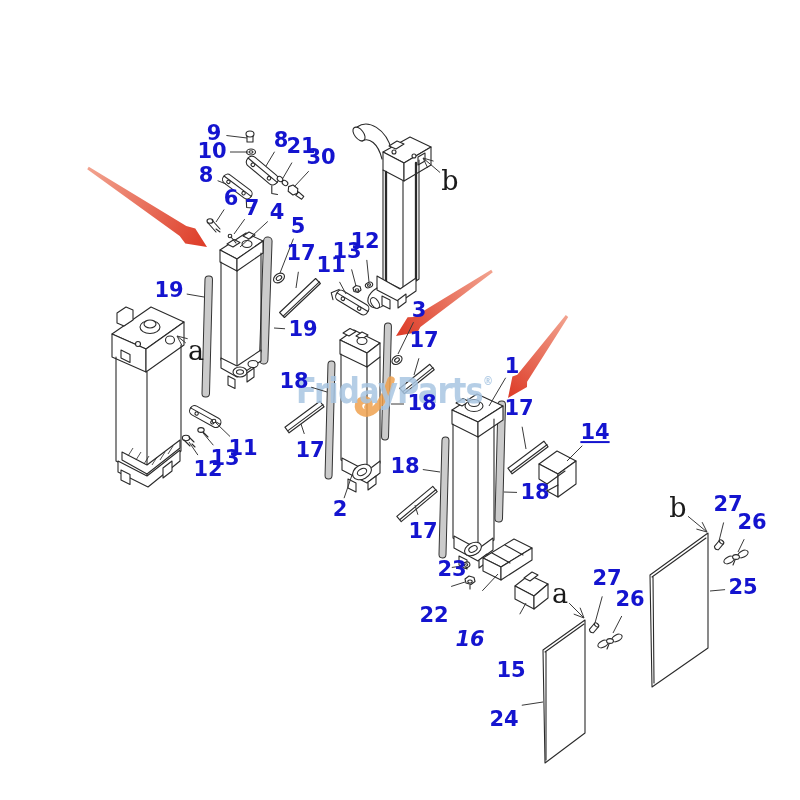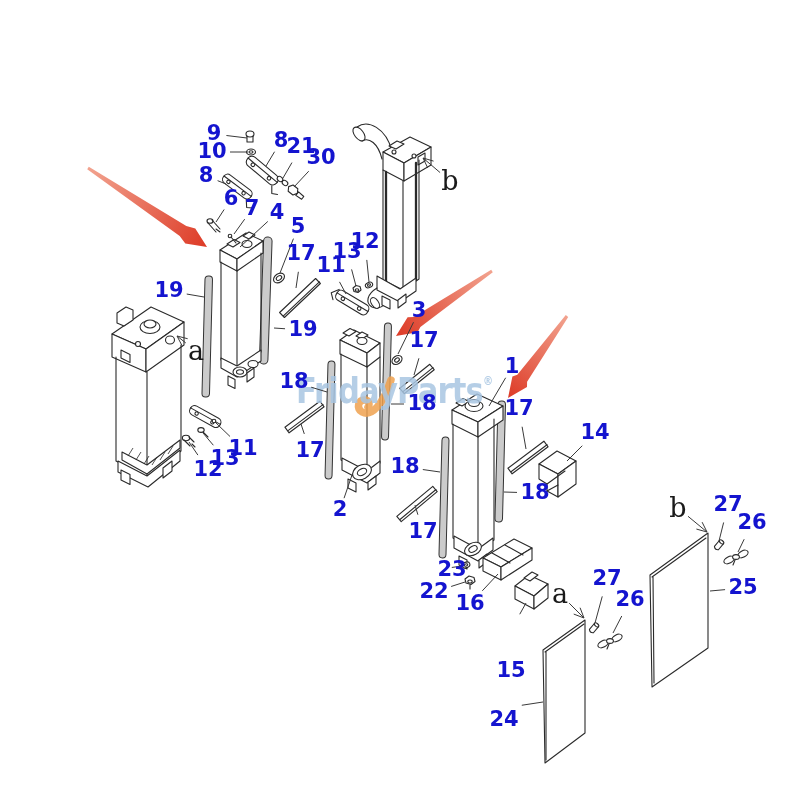--- a/index.html
+++ b/index.html
@@ -407,25 +407,25 @@
       <div class="num" style="left: 422px; top: 404px;">18</div>
       <div class="num" style="left: 310px; top: 451px;">17</div>
       <div class="num" style="left: 243px; top: 449px;">11</div>
       <div class="num" style="left: 225px; top: 459px;">13</div>
       <div class="num" style="left: 208px; top: 470px;">12</div>
       <div class="num" style="left: 340px; top: 510px;">2</div>
       <div class="num" style="left: 405px; top: 467px;">18</div>
       <div class="num" style="left: 423px; top: 532px;">17</div>
       <div class="num" style="left: 512px; top: 367px;">1</div>
       <div class="num" style="left: 519px; top: 409px;">17</div>
-      <div class="num" style="left: 595px; top: 433px;">14</div>
+      <div class="num" style="left: 595px; top: 433px; text-decoration: underline;">14</div>
       <div class="num" style="left: 535px; top: 493px;">18</div>
       <div class="num" style="left: 452px; top: 570px;">23</div>
-      <div class="num" style="left: 434px; top: 592px;">22</div>
-      <div class="num" style="left: 470px; top: 604px;">16</div>
+      <div class="num" style="left: 434px; top: 616px;">22</div>
+      <div class="num" style="left: 470px; top: 640px; font-style: italic;">16</div>
       <div class="num" style="left: 511px; top: 630px; margin-top: 41px;">15</div>
       <div class="num" style="left: 607px; top: 579px;">27</div>
       <div class="num" style="left: 630px; top: 600px;">26</div>
       <div class="num" style="left: 728px; top: 505px;">27</div>
       <div class="num" style="left: 752px; top: 523px;">26</div>
       <div class="num" style="left: 743px; top: 588px;">25</div>
       <div class="num" style="left: 504px; top: 708px; margin-top: 12px;">24</div>
       <div class="view" style="left: 450px; top: 181px;">b</div>
       <div class="view" style="left: 196px; top: 351px;">a</div>
       <div class="view" style="left: 560px; top: 594px;">a</div>

